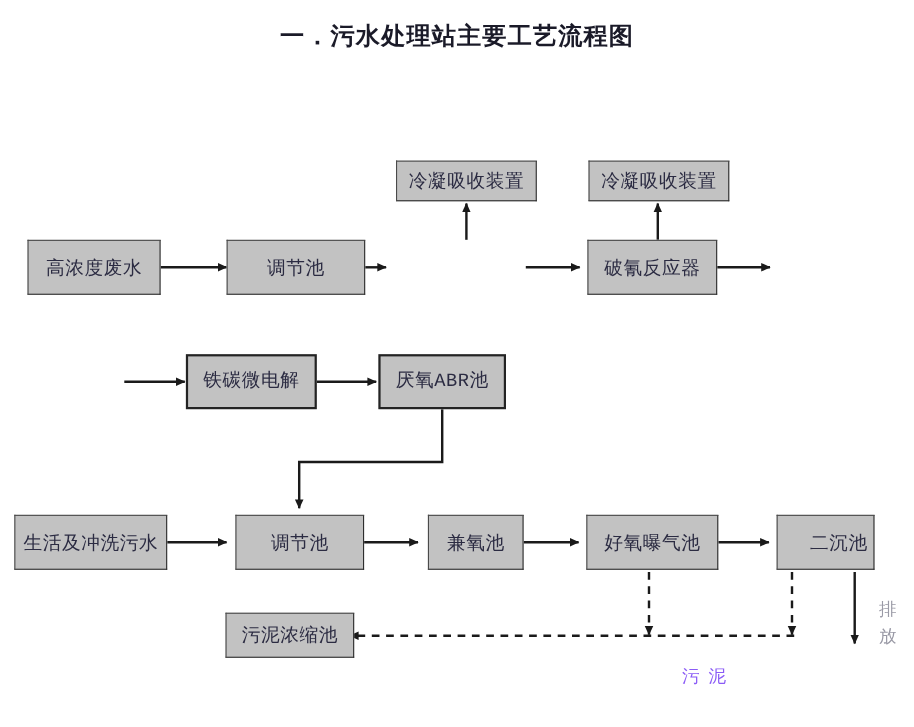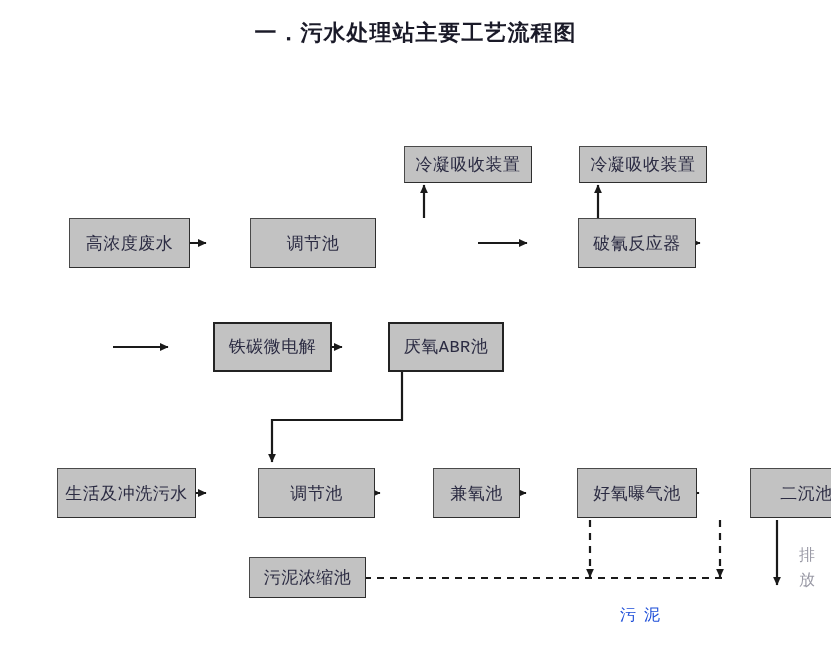--- a/index.html
+++ b/index.html
@@ -43,38 +43,37 @@
     border-right-color: #2e2e2e;
     border-bottom-color: #2e2e2e;
     display: flex;
     align-items: center;
     justify-content: center;
     font-size: 17px;
     line-height: 1;
     color: #2b2b42;
     white-space: nowrap;
     letter-spacing: 0.5px;
-    margin-left: 44px;
   }
   .node.thick {
     border-width: 2px;
     border-color: #232323;
     font-family: Liberation Mono, monospace;
   }
   .svg-layer {
     position: absolute;
     left: 0; top: 0;
     width: 831px;
     height: 661px;
     pointer-events: none;
   }
   .free-label {
     position: absolute;
     font-size: 16px;
-    color: #1d4ed8;
+    color: #8b5cf6;
     letter-spacing: 2px;
     white-space: nowrap;
   }
   .vert-label {
     position: absolute;
     font-size: 16px;
     color: #9a9aa6;
     width: 18px;
     line-height: 1.55;
     text-align: center;

